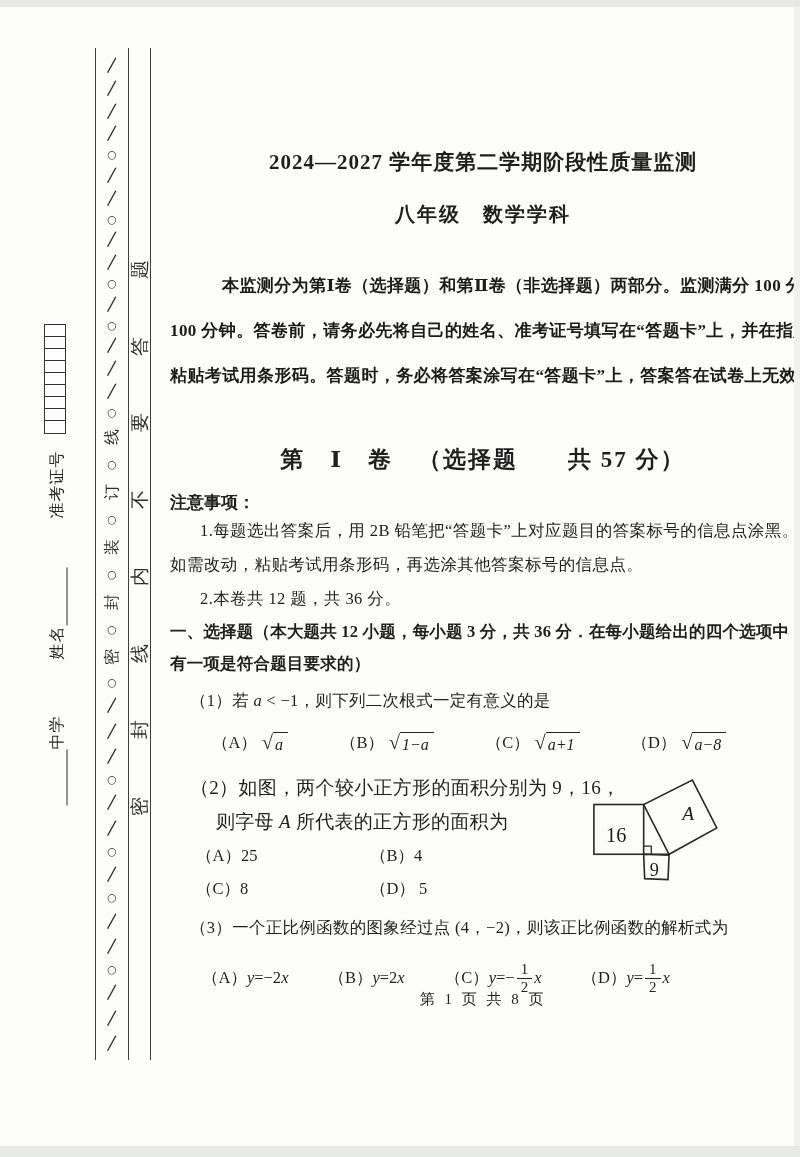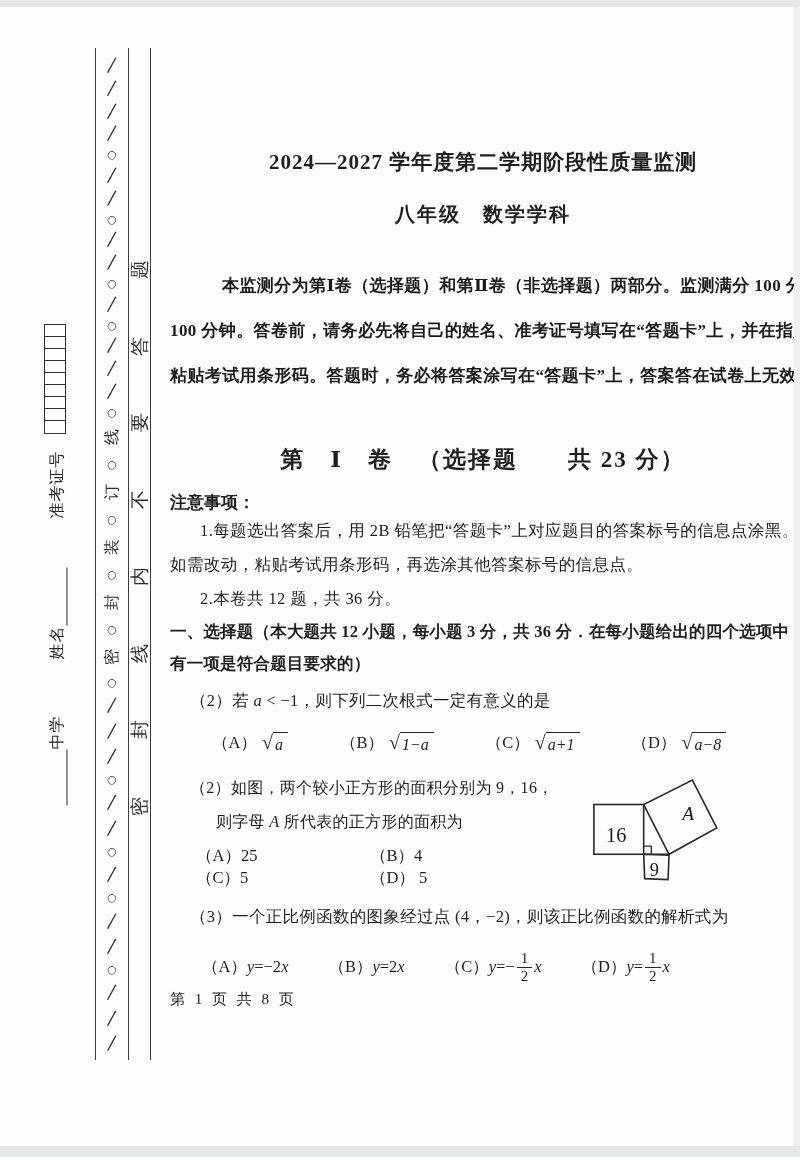--- a/index.html
+++ b/index.html
@@ -53,36 +53,36 @@
   .qtext{font-size:16.5px;line-height:32px;margin-top:5px;text-indent:20px;letter-spacing:0.3px;}
   .mi{font-style:italic;font-family:"Liberation Serif",serif;}
 
   .opt-row{display:flex;align-items:center;margin-left:42px;margin-top:8px;font-size:16.5px;height:36px;}
   .opt-row .opt{margin-right:52px;display:inline-flex;align-items:center;white-space:nowrap;}
   .sqrt{display:inline-flex;align-items:flex-start;margin-left:5px;}
   .rt{font-size:20px;line-height:1;}
   .rad{border-top:1.6px solid #222;padding:2px 5px 0 2px;font-style:italic;font-size:16px;line-height:1.2;}
 
   .q2-block{position:relative;margin-top:10px;}
-  .q2-line{font-size:16px;line-height:34px;letter-spacing:0.3px;}
+  .q2-line{font-size:19px;line-height:34px;letter-spacing:0.3px;}
   .q2-l1{text-indent:20px;}
   .q2-l2{text-indent:46px;}
-  .q2-opts{display:grid;grid-template-columns:174px 186px;margin-left:26px;margin-top:6px;font-size:16.5px;}
+  .q2-opts{display:grid;grid-template-columns:174px 186px;row-gap:11px;margin-left:26px;margin-top:6px;font-size:16.5px;}
   .q2-figure{position:absolute;left:403px;top:0;}
   .q2-figure text{font-family:"Liberation Serif",serif;fill:#1c1c1c;}
   .fig-it{font-style:italic;}
 
   .q3-block{margin-top:12px;}
   .q3-opts{display:flex;align-items:center;margin-left:32px;margin-top:10px;font-size:16.5px;height:48px;}
   .q3-opts .opt{margin-right:40px;display:inline-flex;align-items:center;white-space:nowrap;}
   .frac{display:inline-flex;flex-direction:column;align-items:center;margin:0 2px;line-height:1;vertical-align:middle;}
   .fnum,.fden{font-size:15px;padding:1px 4px;font-family:"Liberation Serif",serif;}
   .fden{border-top:1.5px solid #222;}
 
-  .page-footer{position:absolute;left:170px;top:990px;width:626px;text-align:left;font-size:15px;letter-spacing:3px;color:#222;}
+  .page-footer{position:absolute;left:170px;top:990px;width:626px;text-align:center;font-size:15px;letter-spacing:3px;color:#222;}
 </style>
 </head>
 <body>
 
 <div id="page">
 
   <div class="scan-band-top"></div>
   <div class="scan-band-right"></div>
   <div class="scan-band-bottom"></div>
 
@@ -177,32 +177,32 @@
   <div class="content">
     <div class="exam-title">2024—2027 学年度第二学期阶段性质量监测</div>
     <div class="exam-subtitle">八年级　数学学科</div>
 
     <div class="intro">
       <div class="iline clip indent-first">本监测分为第Ⅰ卷（选择题）和第Ⅱ卷（非选择题）两部分。监测满分 100 分。时间</div>
       <div class="iline clip">100 分钟。答卷前，请务必先将自己的姓名、准考证号填写在“答题卡”上，并在指定位置</div>
       <div class="iline clip">粘贴考试用条形码。答题时，务必将答案涂写在“答题卡”上，答案答在试卷上无效。</div>
     </div>
 
-    <div class="sec-title">第　Ⅰ　卷　（选择题　　共 23 分）</div>
+    <div class="sec-title">第　Ⅰ　卷　（选择题　　共 57 分）</div>
 
     <div class="notice-head">注意事项：</div>
     <div class="nline clip ind30">1.每题选出答案后，用 2B 铅笔把“答题卡”上对应题目的答案标号的信息点涂黑。</div>
     <div class="nline clip">如需改动，粘贴考试用条形码，再选涂其他答案标号的信息点。</div>
     <div class="nline clip ind30">2.本卷共 12 题，共 36 分。</div>
 
     <div class="part-head clip">一、选择题（本大题共 12 小题，每小题 3 分，共 36 分．在每小题给出的四个选项中，只</div>
     <div class="part-head clip">有一项是符合题目要求的）</div>
 
     <div>
-      <div class="qtext"><span>（2）若 </span><span class="mi">a</span><span> &lt; −1，则下列二次根式一定有意义的是</span></div>
+      <div class="qtext"><span>（1）若 </span><span class="mi">a</span><span> &lt; −1，则下列二次根式一定有意义的是</span></div>
       <div class="opt-row">
         <span class="opt">
             <span>（A）</span>
             <span class="sqrt">
               <span class="rt">√</span>
               <span class="rad">a</span>
             </span>
           </span>
         <span class="opt">
             <span>（B）</span>
@@ -227,21 +227,21 @@
           </span>
       </div>
     </div>
 
     <div class="q2-block">
       <div class="q2-line q2-l1">（2）如图，两个较小正方形的面积分别为 9，16，</div>
       <div class="q2-line q2-l2"><span>则字母 </span><span class="mi">A</span><span> 所代表的正方形的面积为</span></div>
       <div class="q2-opts">
         <span>（A）25</span>
         <span>（B）4</span>
-        <span>（C）5</span>
+        <span>（C）8</span>
         <span>（D） 5</span>
       </div>
       <svg class="q2-figure" width="186" height="132" viewBox="0 0 180 130">
         <g fill="none" stroke="#2a2a2a" stroke-width="1.6" stroke-linejoin="miter">
           <rect x="19" y="33" width="49" height="49"></rect>
           <polygon points="68,33 93,82 140,56 116,9"></polygon>
           <polygon points="68,82 93,83 92,107 69,106"></polygon>
           <line x1="68" y1="82" x2="93" y2="82"></line>
           <path d="M 68 74 L 75.5 74 L 75.5 82" stroke-width="1.3"></path>
         </g>

